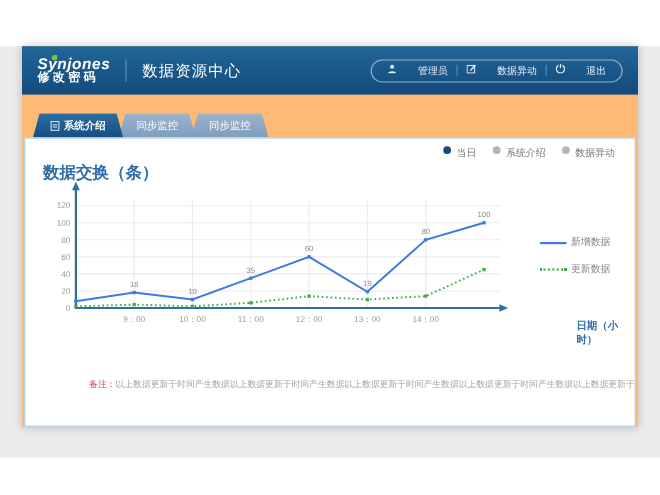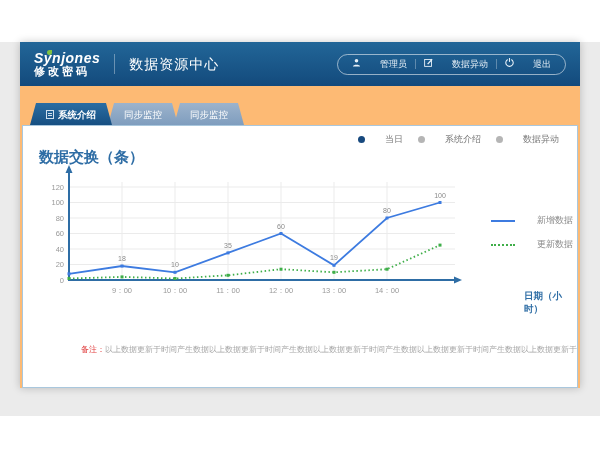--- a/index.html
+++ b/index.html
@@ -40,29 +40,29 @@
     display:flex; align-items:center; gap:4px; }
   .tab + .tab { margin-left:-4px;justify-content:flex-end; }
   .tab.active { background:linear-gradient(#2a6da3,#164f82); z-index:2; font-weight:bold; }
   .tab-ico { width:8px; height:9px; border:1px solid #cfe0ee; display:inline-block; position:relative; }
   .tab-ico::before { content:""; position:absolute; left:1px; right:1px; top:2px; height:1px; background:#cfe0ee;
     box-shadow:0 2px 0 #cfe0ee; }
 
   
   .panel { position:relative; margin:0 2px; height:263px; background:#fff; border:1px solid #a9c7dd; }
   .radios { position:absolute; top:7px; right:18px; display:flex; gap:15px; font-size:9px; color:#777; }
-  .radio { display:flex; align-items:center; gap:20px; cursor:pointer;font-family:Liberation Mono, monospace; }
+  .radio { display:flex; gap:5px; cursor:pointer;font-family:Liberation Mono, monospace; }
   .dot { width:7px; height:7px; border-radius:50%; background:#b5b5b5; }
   .dot.sel { background:#17497e; }
   .y-title { position:absolute; top:22px; left:16px; color:#2e6da5; font-weight:bold; font-size:15px; }
   #chart-svg { position:absolute; left:18px; top:36px; }
   .x-title { position:absolute; top:164px; left:501px; color:#2e6da5; font-weight:bold; font-size:9.5px; }
   .legend { position:absolute; left:468px; top:88px; display:flex; flex-direction:column; gap:11px;
     font-size:9px; color:#888; }
-  .legend-item { display:flex; align-items:center; gap:22px; cursor:pointer; }
+  .legend-item { display:flex; align-items:center; gap:4px; cursor:pointer; }
   .sw { width:24px; height:0; }
   .sw.solid { border-top:2px solid #3d7be0; }
   .sw.dotted { border-top:2px dotted #3fae49; }
   .note { position:absolute; top:218px; left:0; width:100%; text-align:right; font-size:8px; color:#a5a5a5; }
   .note-label { color:#e03c3c; }
   .tick { font-size:7.5px; fill:#999; font-family:"Liberation Sans","DejaVu Sans",sans-serif; }
   .dlabel { font-size:7px; fill:#8a8a8a; font-family:"Liberation Sans","DejaVu Sans",sans-serif; }
 </style>
 </head>
 <body>

